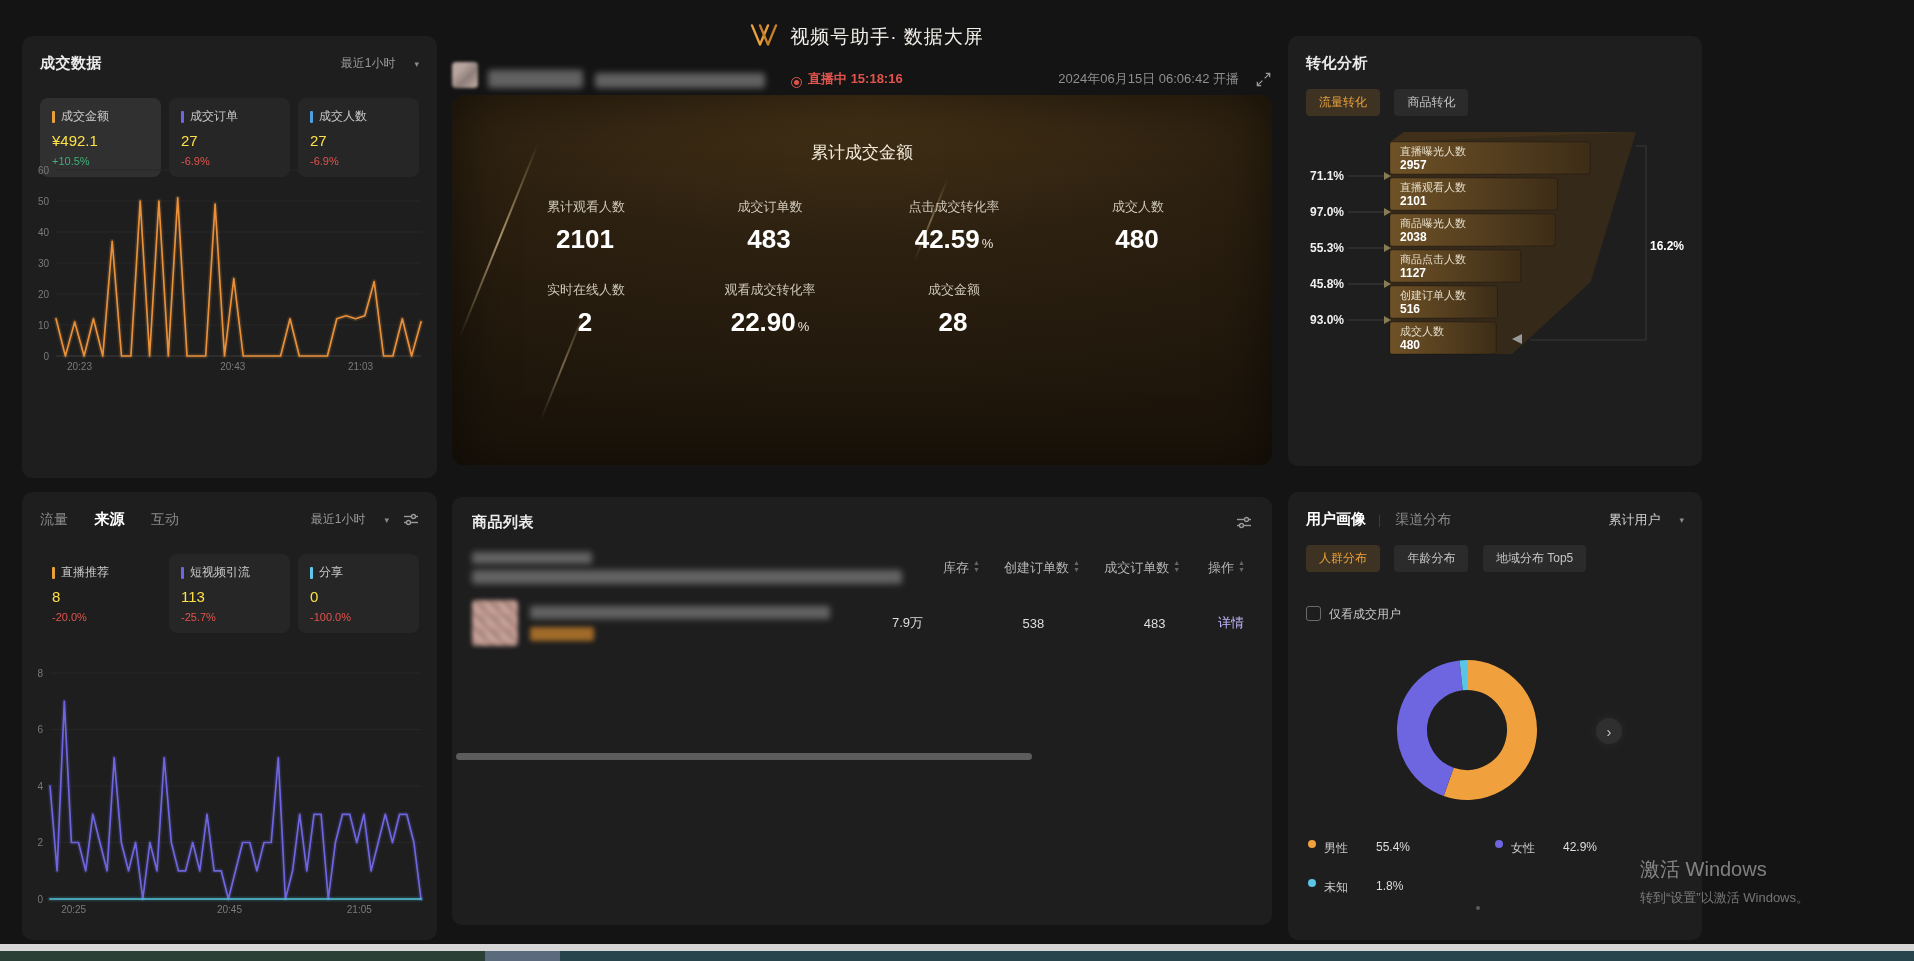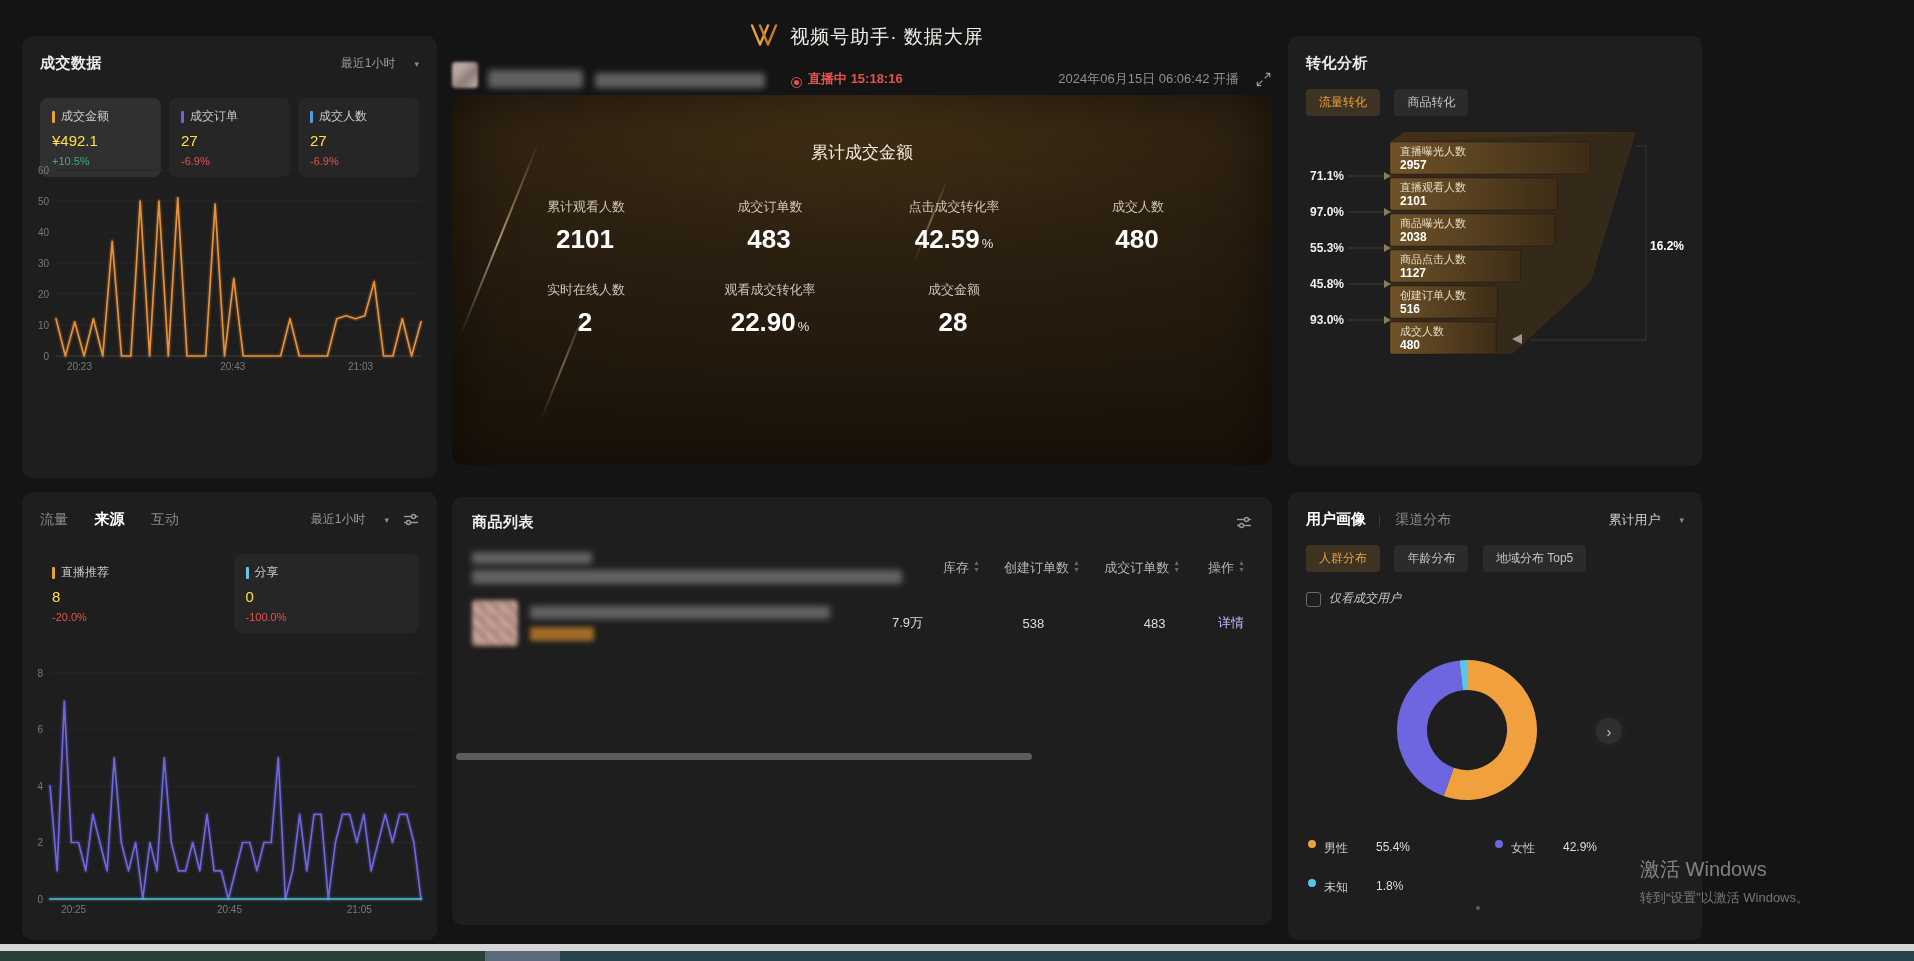--- a/index.html
+++ b/index.html
@@ -61,21 +61,21 @@
 .tbl-row{display:flex;align-items:center;margin-top:16px;color:#ddd;font-size:13px;}
 .col-name{flex:1;}
 .col-num{width:115px;text-align:right;}
 .col-num2{width:150px;text-align:right;}
 .col-op{width:105px;text-align:right;padding-right:8px;}
 .sort{display:inline-block;margin-left:4px;color:#666;font-size:7px;letter-spacing:-1px;cursor:pointer;}
 
 #conv-panel{left:1288px;top:36px;width:414px;height:430px;padding:18px;}
 
 #user-panel{left:1288px;top:492px;width:414px;height:448px;padding:18px;}
-.check-row{display:flex;align-items:flex-end;gap:8px;margin-top:18px;font-size:12px;color:#c9c9c9;font-style:italic;}
+.check-row{display:flex;align-items:flex-start;gap:8px;margin-top:34px;font-size:12px;color:#c9c9c9;}
 .checkbox{width:15px;height:15px;border:1px solid #6a6a6a;border-radius:3px;background:transparent;cursor:pointer;}
 .chev-btn{position:absolute;left:308px;top:226px;width:26px;height:26px;border-radius:50%;background:#2f2f2f;color:#c5c5c5;
  display:flex;align-items:center;justify-content:center;font-size:15px;cursor:pointer;box-shadow:0 0 14px rgba(255,255,255,.06);}
 .legend{position:absolute;left:20px;top:348px;width:374px;display:grid;grid-template-columns:1fr 1fr;row-gap:22px;font-size:12px;}
 .leg-item{display:flex;align-items:flex-start;cursor:pointer;}
 .leg-dot{width:8px;height:8px;border-radius:50%;margin-right:8px;}
 .leg-label{color:#c9c9c9;width:52px;}
 .leg-val{color:#ddd;}
 .page-dot{position:absolute;left:188px;top:414px;width:4px;height:4px;border-radius:50%;background:#5a5a5a;}
 
@@ -298,20 +298,28 @@
       <div class="card c-dim">
         <div class="card-label">
             <span class="mk" style="background-color: rgb(233, 161, 60);"></span>
             <span>直播推荐</span>
           </div>
         <div class="card-val">8</div>
         <div class="chg" style="color: rgb(224, 84, 77);">-20.0%</div>
       </div>
       <div class="card c-mid">
         <div class="card-label">
+            <span class="mk" style="background-color: rgb(110, 102, 224);"></span>
+            <span>短视频引流</span>
+          </div>
+        <div class="card-val">113</div>
+        <div class="chg" style="color: rgb(224, 84, 77);">-25.7%</div>
+      </div>
+      <div class="card c-mid">
+        <div class="card-label">
             <span class="mk" style="background-color: rgb(98, 199, 232);"></span>
             <span>分享</span>
           </div>
         <div class="card-val">0</div>
         <div class="chg" style="color: rgb(224, 84, 77);">-100.0%</div>
       </div>
     </div>
     <div class="chart-host" style="left:8px;top:175px;width:399px;height:250px;"><svg viewBox="0 0 399 250" width="399" height="250">
           <line x1="20" y1="232" x2="391" y2="232" stroke="#3c3c3c" stroke-width="1"></line>
           <text x="13" y="235.5" fill="#7a7a7a" font-size="10" text-anchor="end">0</text>

